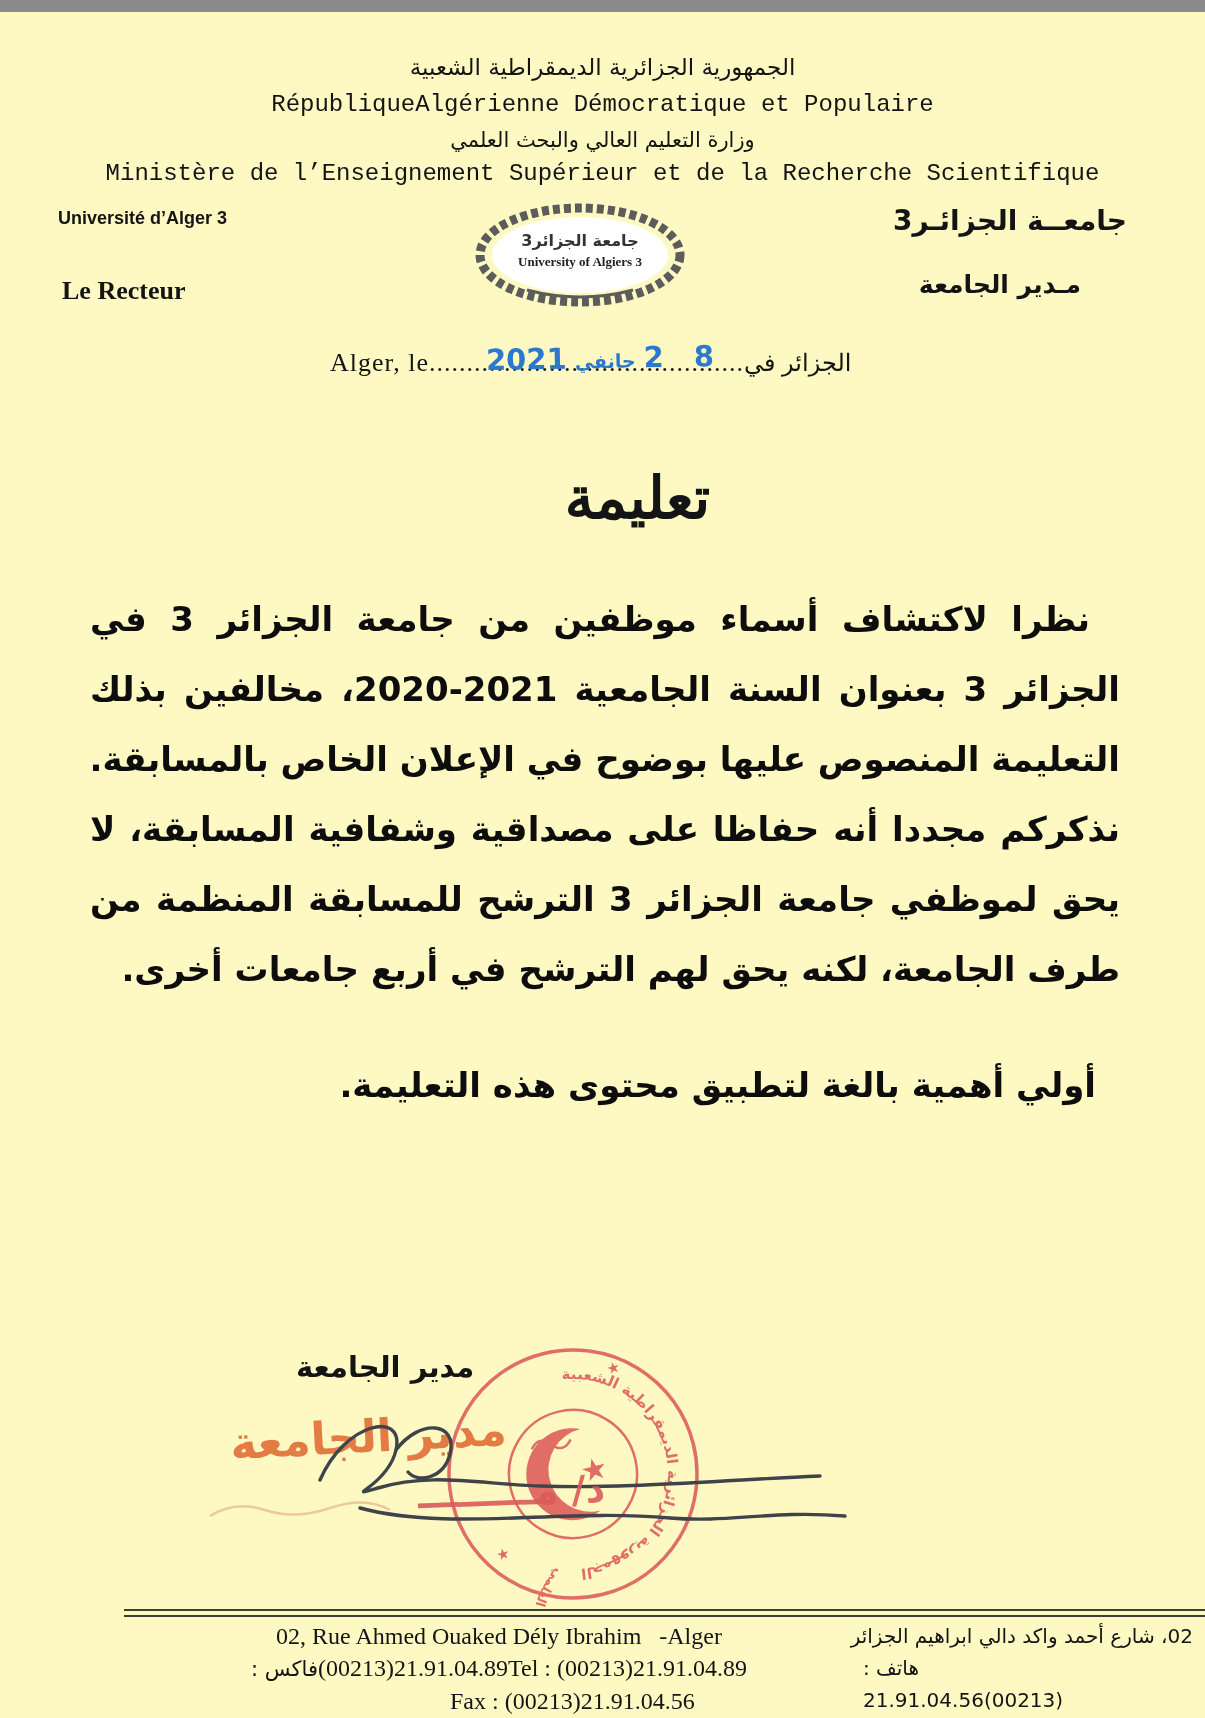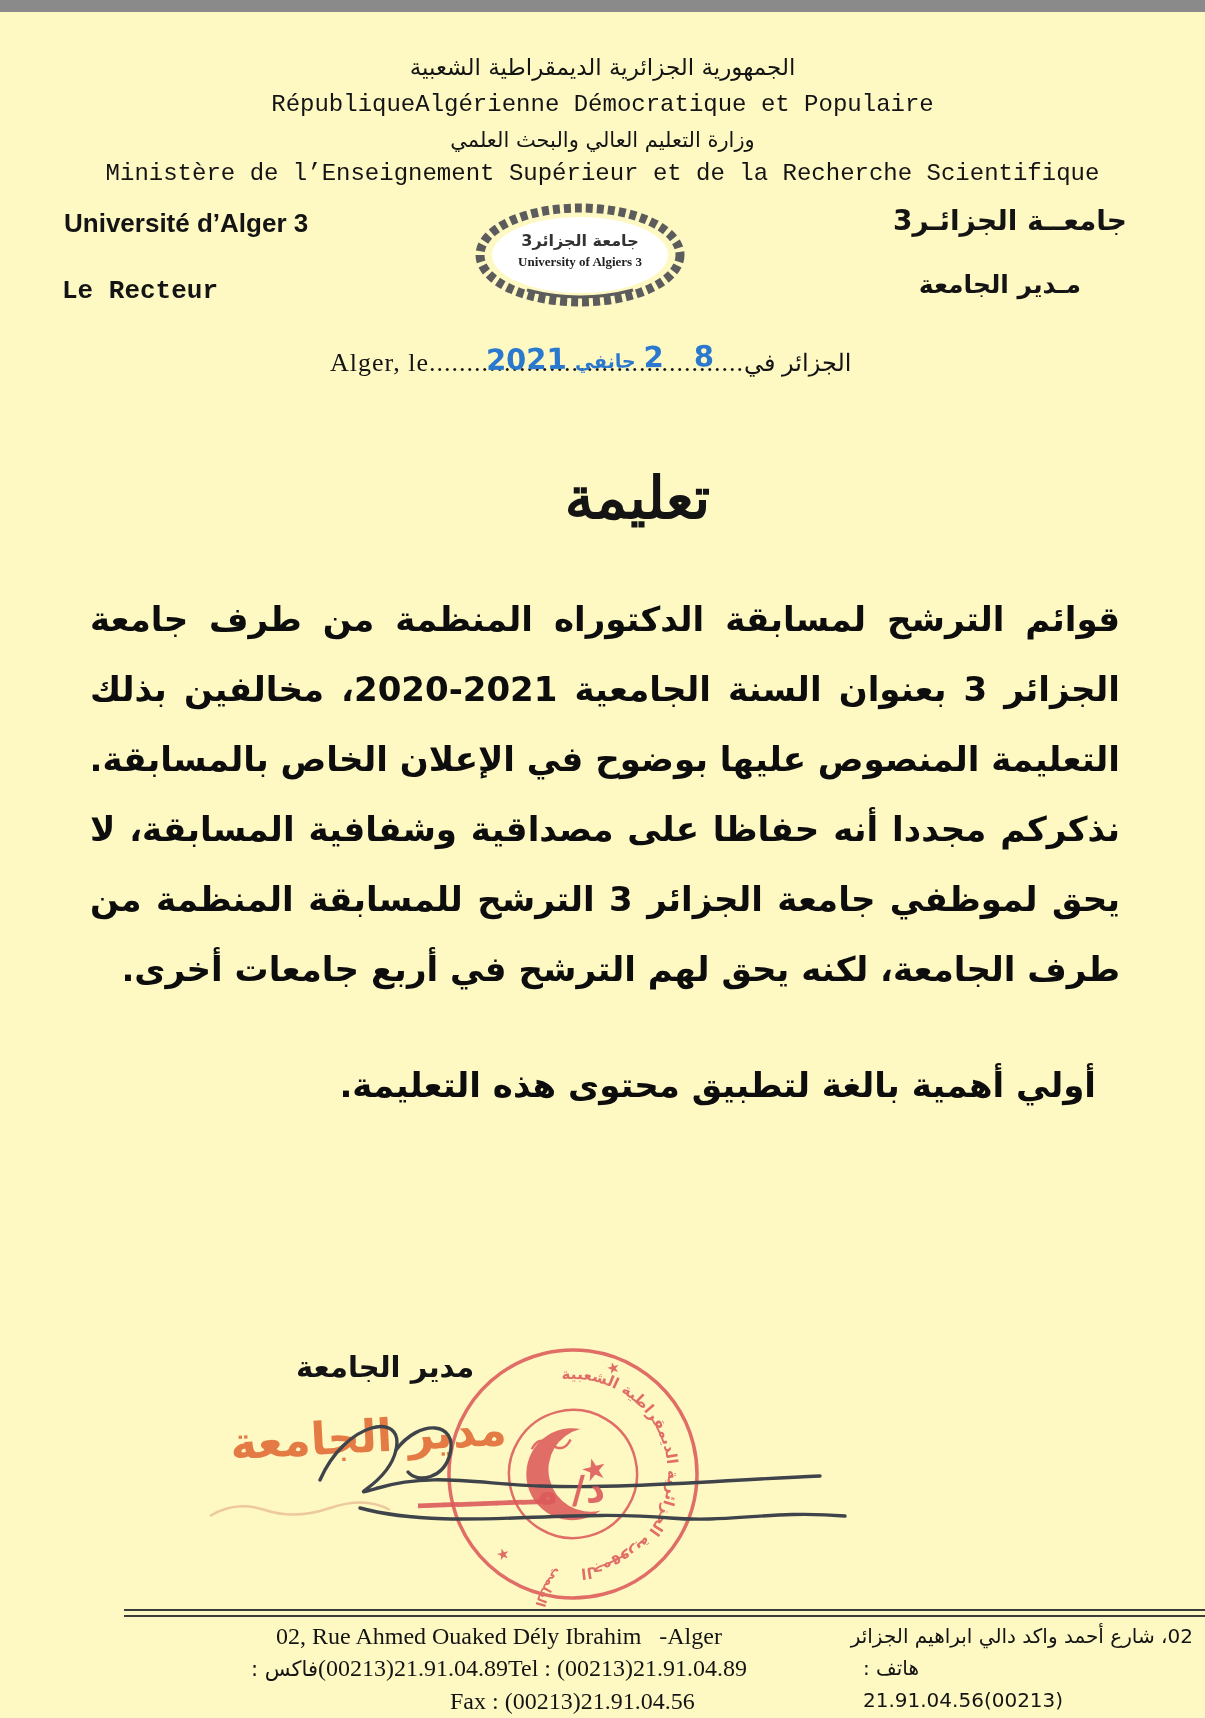--- a/index.html
+++ b/index.html
@@ -14,22 +14,22 @@
   }
   .abs{position:absolute;}
   .ctr{left:0;right:0;text-align:center;font-family:Liberation Mono, monospace;}
   .ar{font-family:"DejaVu Sans",sans-serif;}
   
   .hdr-ar1{top:42px;font-size:23px;}
   .hdr-fr1{top:79px;font-size:24px;}
   .hdr-ar2{top:116px;font-size:21px;}
   .hdr-fr2{top:148px;font-size:24px;}
   
-  .uni-fr{left:64px;top:196px;font-family:"Liberation Sans",sans-serif;font-weight:bold;font-size:26px;}
-  .rect-fr{left:62px;top:264px;font-family:Liberation Mono, monospace;font-weight:bold;font-size:26px;}
+  .uni-fr{left:58px;top:196px;font-family:"Liberation Sans",sans-serif;font-weight:bold;font-size:18px;}
+  .rect-fr{left:62px;top:264px;font-family:Liberation Serif, serif;font-weight:bold;font-size:26px;}
   .uni-ar{right:78px;top:192px;font-weight:bold;font-size:28px;direction:rtl;}
   .rect-ar{right:124px;top:258px;font-weight:bold;font-size:25px;direction:rtl;}
   .logo{left:472px;top:190px;}
   
   .dateline{left:330px;top:336px;font-size:26px;white-space:nowrap;letter-spacing:1px;}
   .dateline .place{font-family:Liberation Sans, sans-serif;font-size:24px;unicode-bidi:isolate;direction:rtl;}
   .bluestamp{left:486px;top:329px;display:flex;align-items:baseline;gap:8px;
     color:#2b79cf;font-family:"DejaVu Sans",sans-serif;font-weight:bold;transform:rotate(-1deg);}
   .bluestamp .yr{font-size:29px;}
   .bluestamp .mo{font-size:19px;}
@@ -87,21 +87,21 @@
 
   <div class="abs bluestamp">
     <span class="yr">2021</span>
     <span class="mo ar">جانفي</span>
     <span class="dy">2 8</span>
   </div>
 
   <div class="abs ctr ar doc-title">تعليمة</div>
 
   <div class="abs body-text">
-    <div class="bline">قوائم الترشح لمسابقة الدكتوراه المنظمة من طرف جامعة</div>
+    <div class="bline first">نظرا لاكتشاف أسماء موظفين من جامعة الجزائر 3 في</div>
     <div class="bline">الجزائر 3 بعنوان السنة الجامعية 2021-2020، مخالفين بذلك</div>
     <div class="bline">التعليمة المنصوص عليها بوضوح في الإعلان الخاص بالمسابقة.</div>
     <div class="bline">نذكركم مجددا أنه حفاظا على مصداقية وشفافية المسابقة، لا</div>
     <div class="bline">يحق لموظفي جامعة الجزائر 3 الترشح للمسابقة المنظمة من</div>
     <div class="bline last">طرف الجامعة، لكنه يحق لهم الترشح في أربع جامعات أخرى.</div>
     <div class="closing">أولي أهمية بالغة لتطبيق محتوى هذه التعليمة.</div>
   </div>
 
   <div class="abs ar sig-title">مدير الجامعة</div>
 

